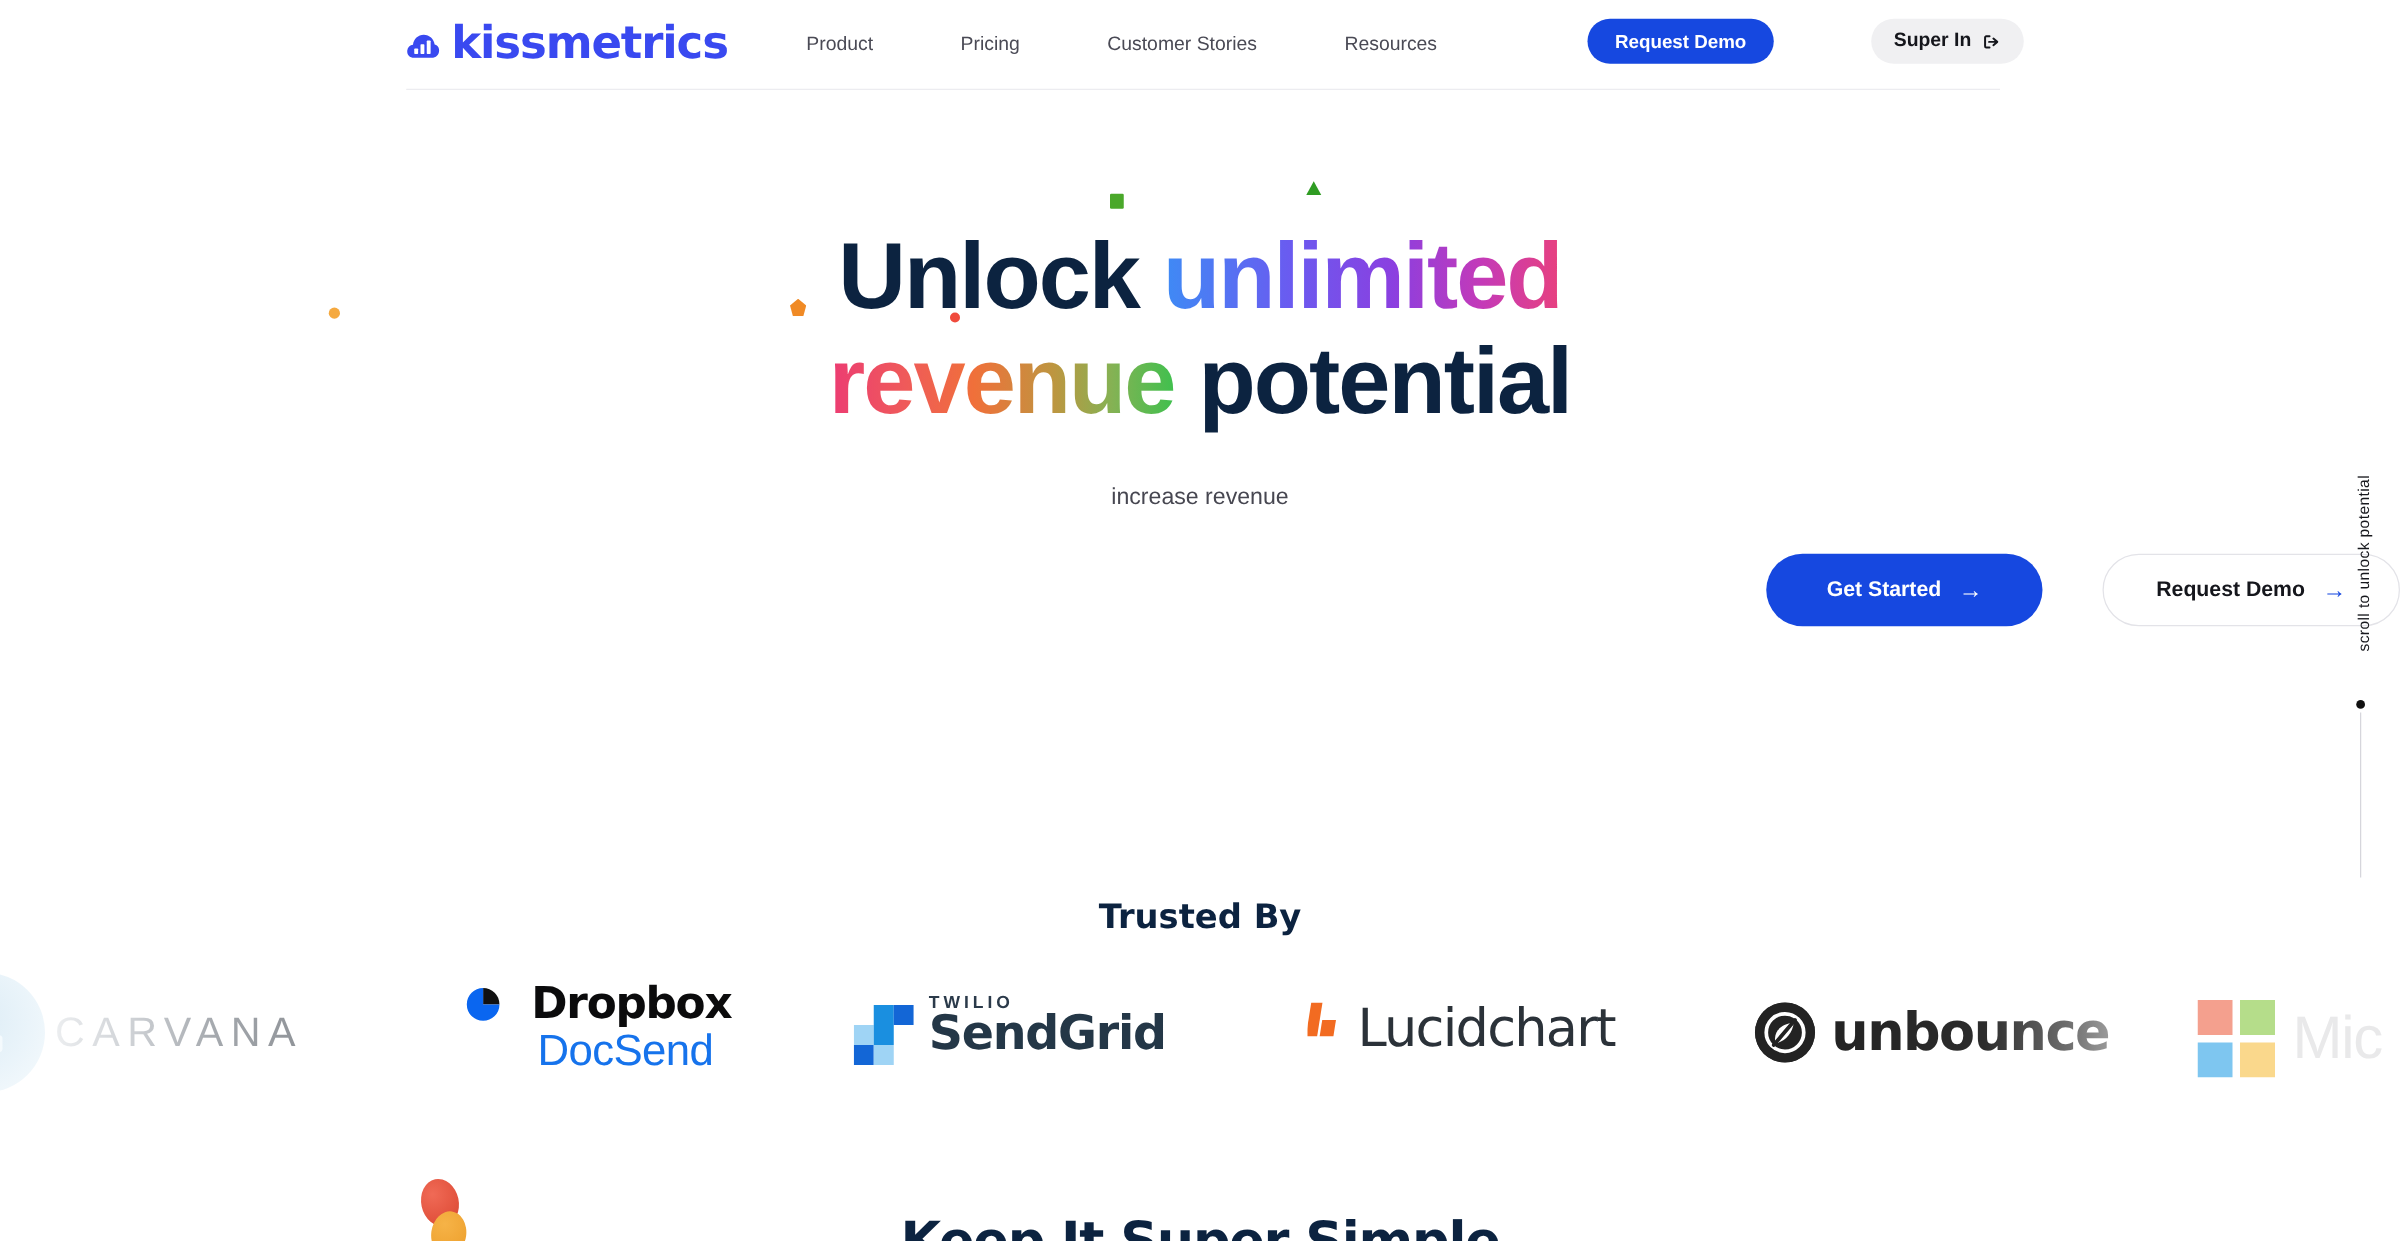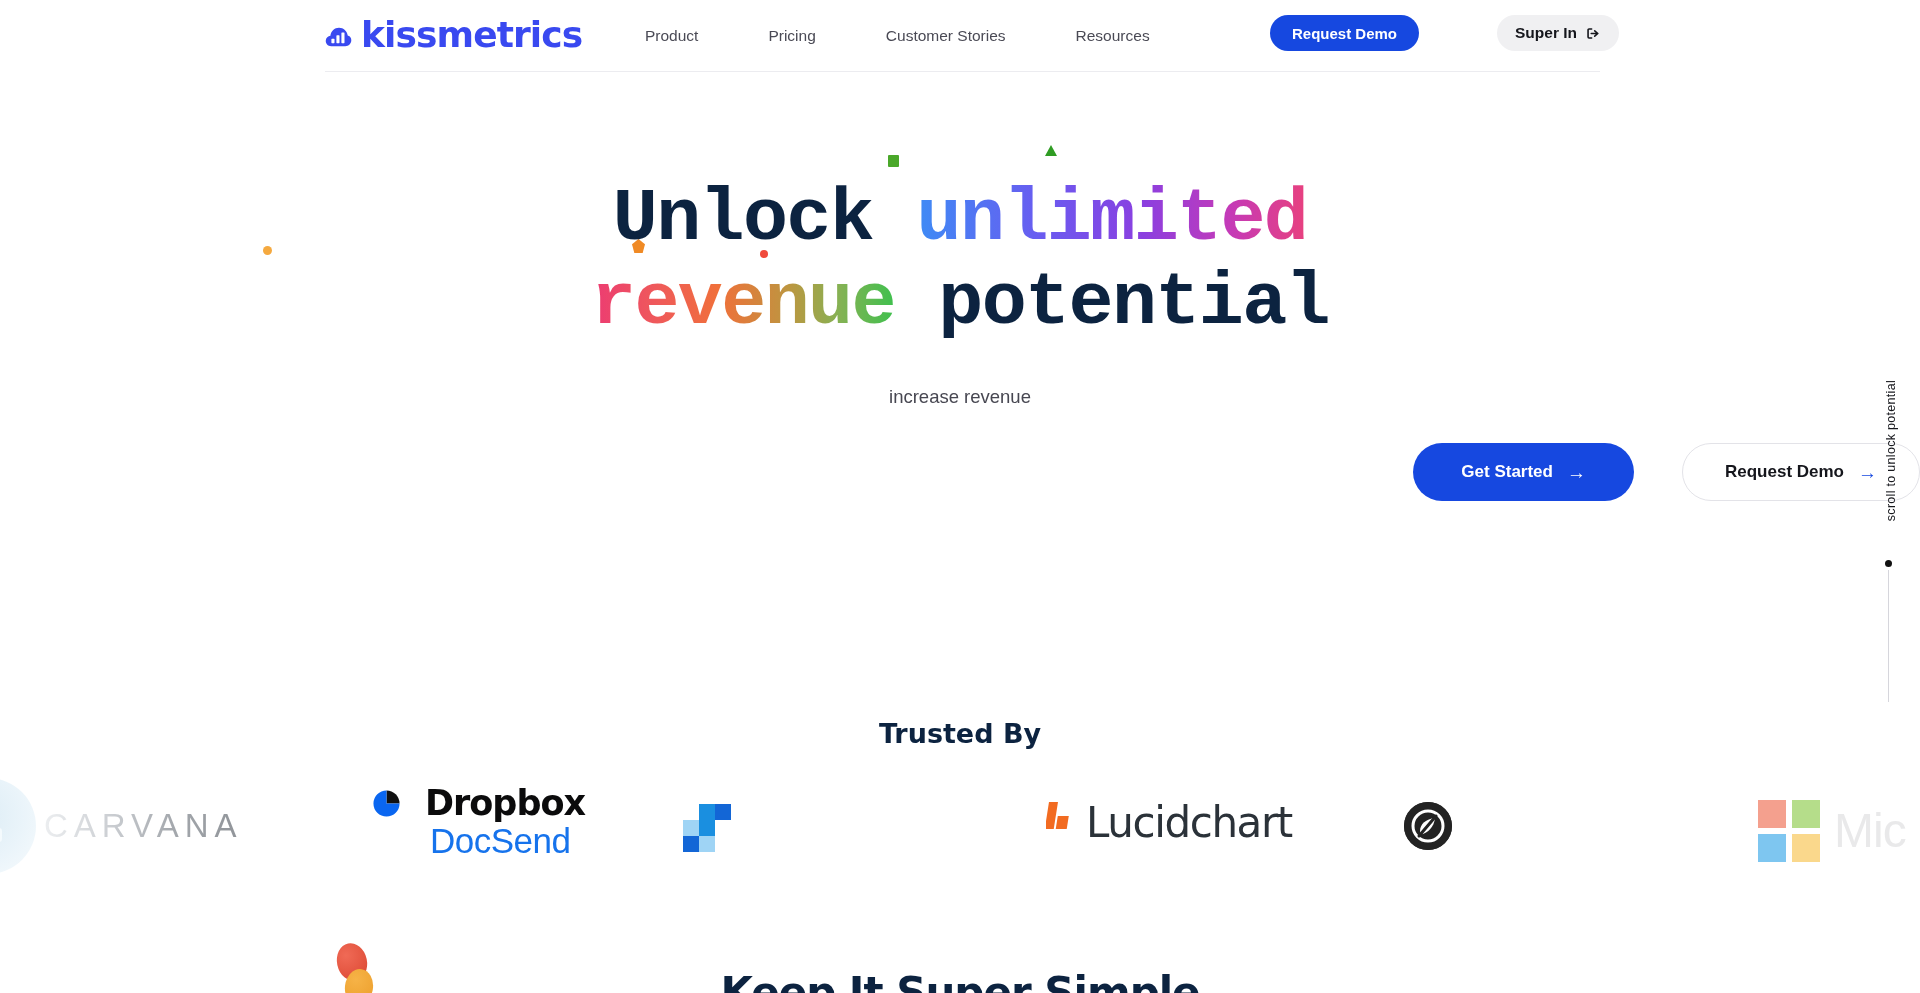--- a/index.html
+++ b/index.html
@@ -47,21 +47,21 @@
     display:flex; align-items:center; gap:9px; cursor:pointer;
     font-family:"Liberation Sans", sans-serif;
   }
   #signin-btn svg { display:block; }
 
   
   #hero { position:absolute; top:0; left:0; width:1920px; }
   #headline {
     position:absolute; top:178px; left:0; width:1920px; text-align:center;
     font-size:75px; font-weight:800; line-height:1.12; letter-spacing:-1.6px;
-    font-family:Liberation Mono, monospace;
+    font-family:Liberation Sans, sans-serif;
   }
   .w-dark { color:#0c2340; }
   .w-unlimited {
     background:linear-gradient(90deg,#3e8bf5 0%,#6a5bf0 32%,#8b3fe0 58%,#c43ab8 80%,#e8417e 100%);
     -webkit-background-clip:text; background-clip:text;
     -webkit-text-fill-color:transparent; color:transparent;
   }
   .w-revenue {
     background:linear-gradient(90deg,#ec3b73 0%,#ef5a5a 22%,#f0703a 42%,#bd9640 65%,#84b254 82%,#3fc04e 100%);
     -webkit-background-clip:text; background-clip:text;
@@ -307,20 +307,24 @@
         <span id="sg-grid">
           <svg width="48" height="48" viewBox="0 0 48 48">
             <rect x="0" y="16" width="16" height="16" fill="#9fd4f5"></rect>
             <rect x="16" y="16" width="16" height="16" fill="#1a8fe0"></rect>
             <rect x="16" y="0" width="16" height="16" fill="#1a8fe0"></rect>
             <rect x="32" y="0" width="16" height="16" fill="#1366d6"></rect>
             <rect x="0" y="32" width="16" height="16" fill="#1366d6"></rect>
             <rect x="16" y="32" width="16" height="16" fill="#9fd4f5"></rect>
           </svg>
         </span>
+        <span id="sg-text">
+          <div id="sg-twilio">TWILIO</div>
+          <div id="sg-name">SendGrid</div>
+        </span>
       </div>
 
       <div class="client" id="c-lucid">
         <span id="lucid-mark">
           <svg width="28" height="42" viewBox="0 0 28 42">
             <path d="M3 0h9v27H3z" fill="#f26b21" transform="skewX(-9)"></path>
             <path d="M14 14h11v13H14z" fill="#f26b21" transform="skewX(-9)"></path>
           </svg>
         </span>
         <span id="lucid-word">Lucidchart</span>
@@ -328,20 +332,21 @@
 
       <div class="client" id="c-unbounce">
         <span id="unb-mark">
           <svg width="48" height="48" viewBox="0 0 48 48">
             <circle cx="24" cy="24" r="24" fill="#232323"></circle>
             <circle cx="24" cy="24" r="15" fill="none" stroke="#fff" stroke-width="3"></circle>
             <path d="M31 16c-9 1-15 6-15 13 0 1.5.4 2.7 1 3.6C24 31 30 25 31 16z" fill="#fff"></path>
             <path d="M32 14L15 34" stroke="#232323" stroke-width="3" stroke-linecap="round"></path>
           </svg>
         </span>
+        <span id="unb-word">unbounce</span>
       </div>
 
       <div class="client" id="c-microsoft">
         <span id="ms-grid">
           <svg width="62" height="62" viewBox="0 0 62 62">
             <rect x="0" y="0" width="28" height="28" fill="#f4a08e"></rect>
             <rect x="34" y="0" width="28" height="28" fill="#b5dd8a"></rect>
             <rect x="0" y="34" width="28" height="28" fill="#7ec6f0"></rect>
             <rect x="34" y="34" width="28" height="28" fill="#fad88c"></rect>
           </svg>

